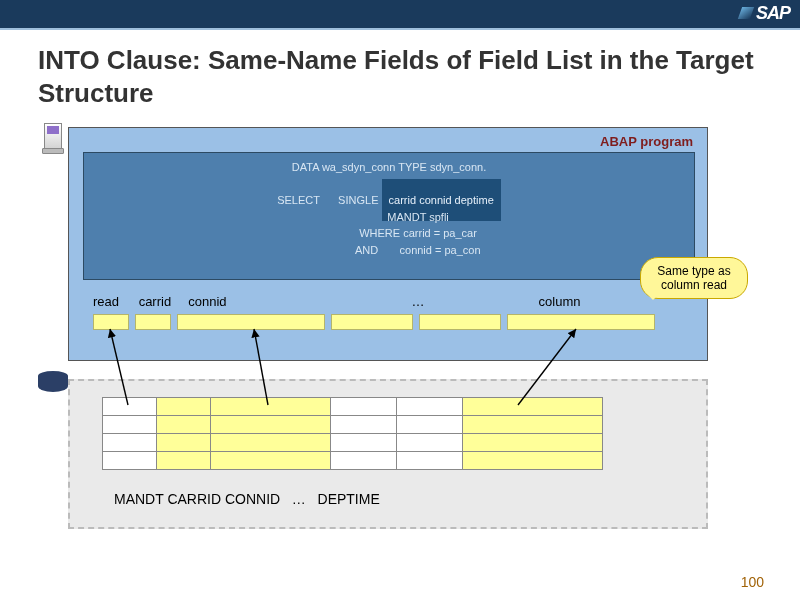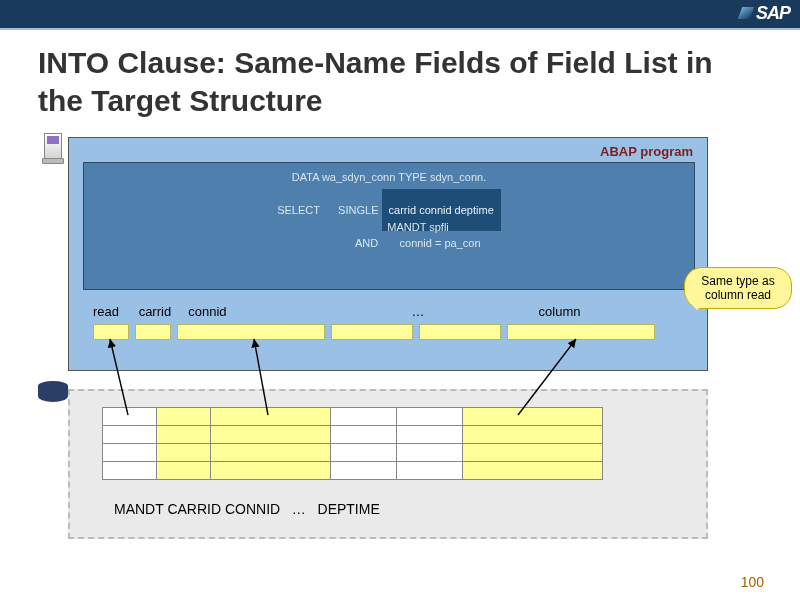--- a/index.html
+++ b/index.html
@@ -3,39 +3,39 @@
 <meta charset="utf-8">
 <style>
   * { box-sizing: border-box; margin: 0; padding: 0; }
   body { width: 800px; height: 600px; font-family: Arial, sans-serif; background: #fff; position: relative; overflow: hidden; }
 
   .topbar { height: 28px; background: #1a3a5c; position: relative; }
   .sap-logo { position: absolute; right: 10px; top: 3px; color: #fff; font-weight: bold; font-style: italic; font-size: 18px; letter-spacing: -1px; }
   .sap-logo::before { content: ""; position: absolute; left: -16px; top: 4px; width: 12px; height: 12px; background: linear-gradient(135deg,#6ab0de,#1a3a5c); transform: skewX(-20deg); }
   .topline2 { height: 2px; background: #9fbfdc; }
 
-  .title { font-size: 30px; color: #333; padding: 14px 38px 8px 38px; line-height: 1.25; }
+  .title { font-size: 26px; color: #333; padding: 14px 38px 8px 38px; line-height: 1.25; }
 
   .stage { position: relative; width: 760px; height: 480px; margin-left: 20px; }
 
   
   .panel { position: absolute; left: 48px; top: 10px; width: 640px; height: 234px; background: #9bc0e6; border: 1px solid #555; }
   .panel-label { position: absolute; right: 14px; top: 6px; font-size: 13px; font-weight: bold; color: #7f1d1d; }
   .codebox { position: absolute; left: 14px; top: 24px; width: 612px; height: 128px; background: #4e7fad; border: 1px solid #2c4a63; padding: 6px 10px; color: #d8e6f3; font-size: 11px; line-height: 1.5; font-family: Arial, sans-serif; text-align: center; }
   .hl { background: #1e4e78; color: #e6f0fa; padding: 15px 4px; }
   .codebox div { white-space: pre; }
 
   
   .struct-labels { position: absolute; left: 24px; top: 166px; width: 612px; font-size: 13px; color: #000; }
   .struct-labels span { display: inline-block; }
   .struct-row { position: absolute; left: 24px; top: 186px; display: flex; gap: 6px; }
   .struct-cell { height: 16px; background: #ffff99; border: 1px solid #b5b56a; }
 
   
-  .callout { position: absolute; left: 620px; top: 140px; width: 108px; padding: 6px 6px; background: #fff799; border: 1px solid #c9a800; border-radius: 18px; font-size: 12px; text-align: center; color: #000; margin-left: 44px; }
+  .callout { position: absolute; left: 620px; top: 140px; width: 108px; padding: 6px 6px; background: #fff799; border: 1px solid #c9a800; border-radius: 18px; font-size: 12px; text-align: center; color: #000; }
   .callout::after { content: ""; position: absolute; left: 4px; bottom: -10px; width: 0; height: 0; border: 8px solid transparent; border-top-color: #fff799; }
 
   
   .dbpanel { position: absolute; left: 48px; top: 262px; width: 640px; height: 150px; background: #eaeaea; border: 2px dashed #bbb; }
   .table { position: absolute; left: 32px; top: 16px; border-collapse: collapse; }
   .table td { height: 18px; border: 1px solid #888; background: #fff; }
   .table td.y { background: #ffff99; }
   .dblabels { position: absolute; left: 44px; top: 110px; font-size: 14px; color: #000; white-space: pre; }
 
   
@@ -73,20 +73,21 @@
   </div>
 
   <div class="panel">
     <div class="panel-label">ABAP program</div>
 
     <div class="codebox">
       <div>DATA wa_sdyn_conn TYPE sdyn_conn.</div>
       <div>&nbsp;</div>
       <div><span>SELECT      SINGLE </span><span class="hl"> carrid connid deptime </span></div>
       <div>                   MANDT spfli</div>
+      <div>                   WHERE carrid = pa_car</div>
       <div>                   AND       connid = pa_con</div>
     </div>
 
     <div class="struct-labels">
       <span style="width:42px">read</span>
       <span style="width:46px">carrid</span>
       <span style="width:148px">connid</span>
       <span style="width:156px;text-align:center">…</span>
       <span style="width:120px;text-align:center">column</span>
     </div>

